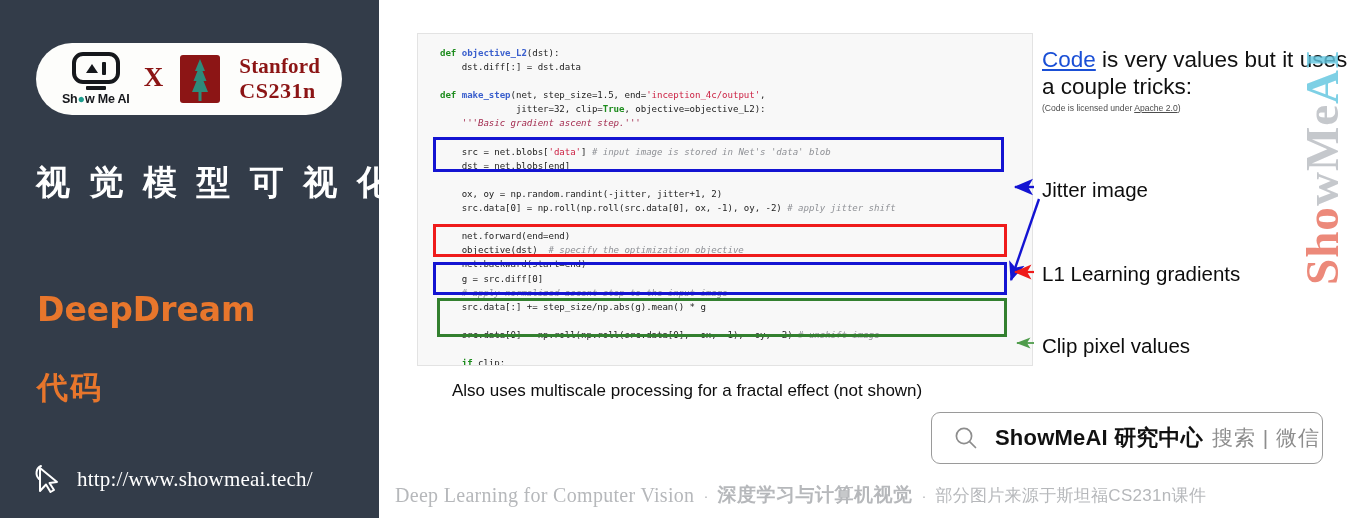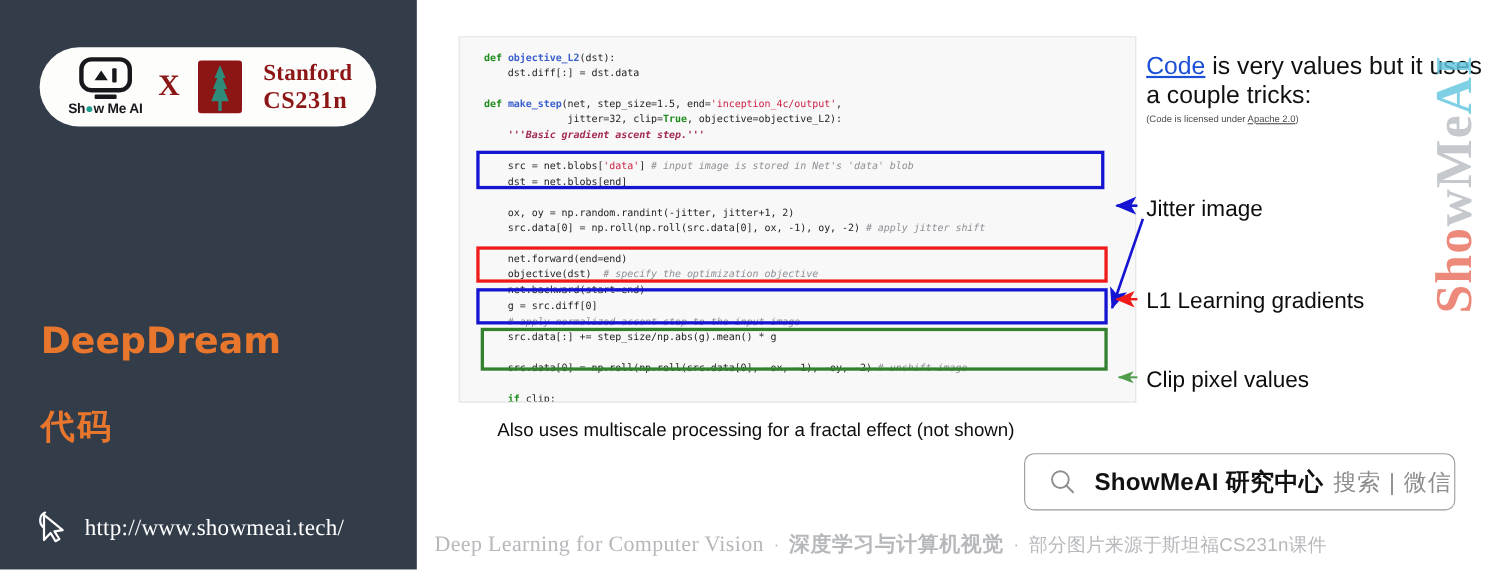--- a/index.html
+++ b/index.html
@@ -129,21 +129,21 @@
     line-height: 14.1px;
     color: #222222;
     white-space: pre;
     padding-left: 22px;
     letter-spacing: -0.05px;
   }
   .k  { color: #1d8c1d; font-weight: bold; }   
   .fn { color: #3a5fcd; font-weight: bold; margin-top: 32px; }   
   .st { color: #cc2244; }                      
   .cm { color: #8f9196; font-style: italic; }  
-  .ds { color: #a32b4f; font-style: italic; font-weight: bold; }
+  .ds { color: #a32b4f; font-style: italic; font-weight: normal; }
 
   
   .hl {
     position: absolute;
     border: 3px solid;
     background: transparent;
     pointer-events: none;
   }
   #hl-jitter { left: 54px;  top: 137px; width: 571px; height: 35px; border-color: #1414d2; }
   #hl-norm   { left: 54px;  top: 224px; width: 574px; height: 33px; border-color: #ef1b1b; }
@@ -270,20 +270,21 @@
           <path d="M23 6 L18 18 L20.5 18 L16.5 28 L19.5 28 L15 39 L21.5 39 L21.5 48 L24.5 48 L24.5 39 L31 39 L26.5 28 L29.5 28 L25.5 18 L28 18 Z" fill="#2e8b7a"></path>
         </svg>
       </div>
 
       <div class="stanford-text">
         <div class="l1">Stanford</div>
         <div class="l2">CS231n</div>
       </div>
     </div>
 
+    <div id="cn-title">视 觉 模 型 可 视 化</div>
     <div id="kw-1">DeepDream</div>
     <div id="kw-2">代码</div>
 
     <div id="site-row">
       <svg width="30" height="32" viewBox="0 0 30 32">
         <path d="M8 3 C3 5 2 12 6 16" stroke="#ffffff" stroke-width="2" fill="none" stroke-linecap="round"></path>
         <path d="M7 5 L7 28 L13 21.5 L17.5 29 L21 27 L16.5 20 L24 19 Z" stroke="#ffffff" stroke-width="2" fill="none" stroke-linejoin="round"></path>
       </svg>
       <span id="site-url">http://www.showmeai.tech/</span>
     </div>

